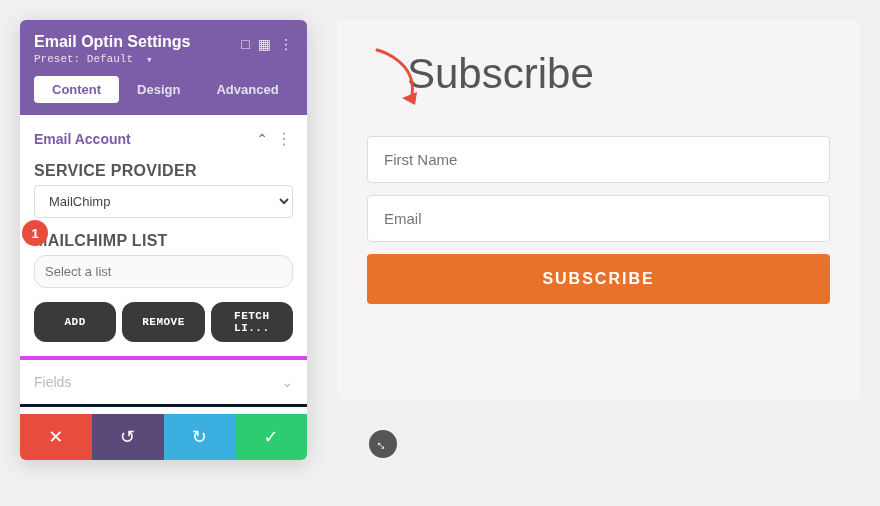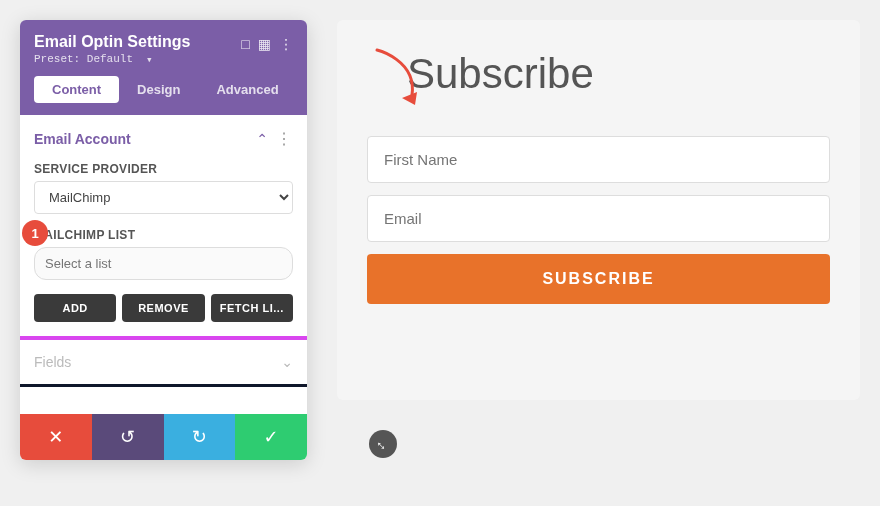--- a/index.html
+++ b/index.html
@@ -137,21 +137,21 @@
       font-size: 16px;
       cursor: pointer;
       letter-spacing: 1px;
     }
 
     
     .field-group {
       margin-bottom: 14px;
     }
     .field-label {
-      font-size: 12px;
+      font-size: 16px;
       font-weight: 600;
       color: #555;
       margin-bottom: 5px;
       text-transform: uppercase;
       letter-spacing: 0.3px;
     }
     .field-select {
       width: 100%;
       padding: 7px 10px;
       border: 1px solid #ddd;
@@ -177,26 +177,27 @@
       display: flex;
       gap: 6px;
       margin-top: 10px;
     }
     .btn-dark {
       flex: 1;
       padding: 8px 6px;
       background: #3a3a3a;
       color: #fff;
       border: none;
-      border-radius: 4px;
+      border-radius: 12px;
       font-size: 11px;
       font-weight: 700;
       cursor: pointer;
       text-transform: uppercase;
       letter-spacing: 0.5px;
+      font-family: Liberation Mono, monospace;
     }
 
     
     .section-collapsed {
       padding: 14px 14px;
       display: flex;
       align-items: center;
       justify-content: space-between;
       border-bottom: 3px solid #0f172a;
     }

